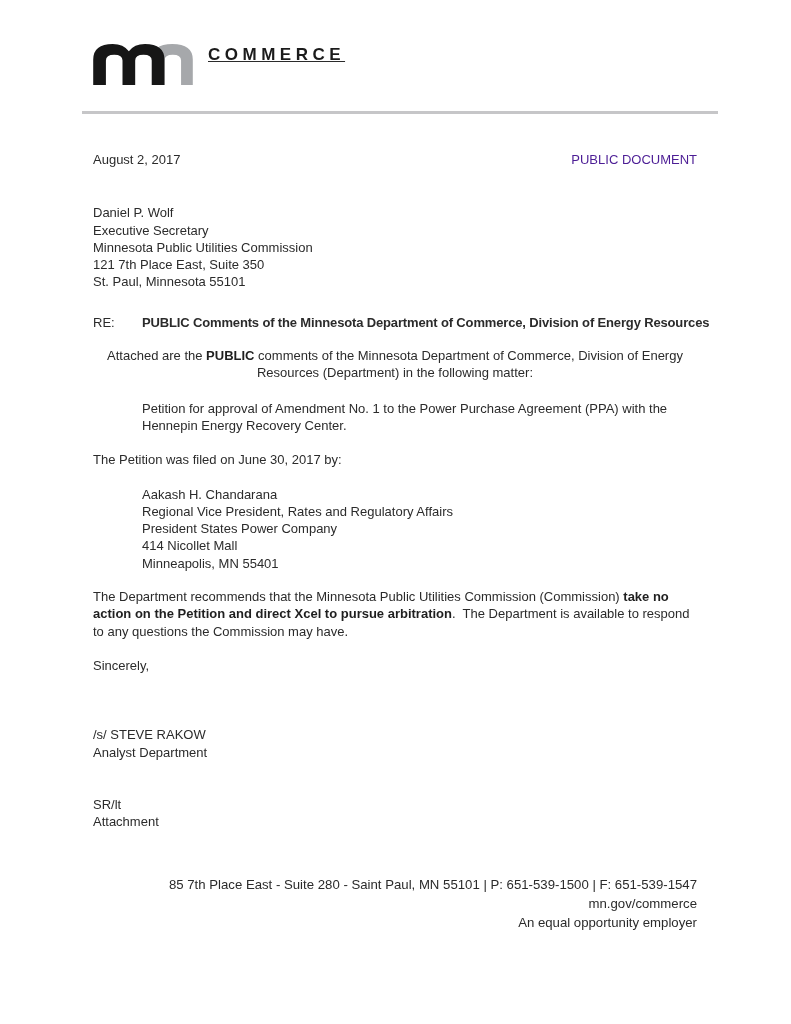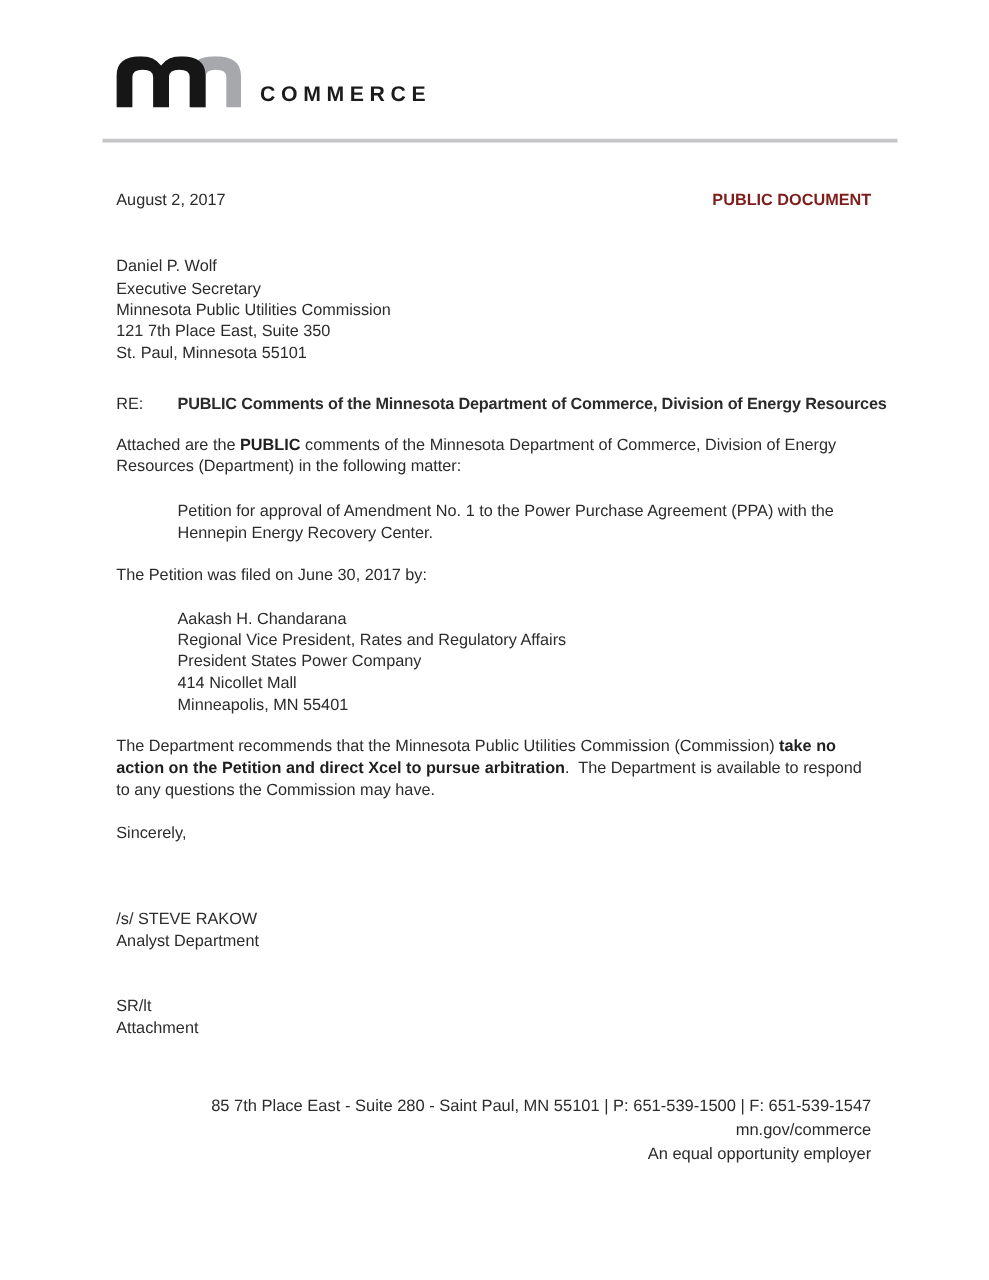--- a/index.html
+++ b/index.html
@@ -12,47 +12,47 @@
     color: #2b2b2b;
     position: relative;
     overflow: hidden;
   }
   .page {
     padding: 44px 94px 0 93px;
     font-size: 13px;
     line-height: 17.3px;
   }
   
-  .logo-row { display: flex; align-items: flex-end; height: 42px; }
+  .logo-row { display: flex; align-items: flex-start; height: 42px; text-decoration: underline; }
   .mn-mark { width: 100px; height: 41px; display: block; }
   .wordmark {
     margin-left: 15px;
     font-size: 17px;
     font-weight: bold;
     letter-spacing: 4.5px;
     line-height: 21px;
     color: #1b1b1b;
     white-space: nowrap;
   }
   .rule {
     margin-top: 25px;
     margin-left: -11px;
     margin-right: -21px;
     height: 3px;
     background: #c6c6c8;
   }
   
   .date-row { margin-top: 37px; display: flex; justify-content: space-between; }
-  .pub-doc { font-weight: bold; color: #7f1d1d; text-align: right; }
+  .pub-doc { font-weight: normal; color: #4c1d95; text-align: right; }
   .recipient { margin-top: 36px; }
   .re-block { margin-top: 23px; display: flex; }
   .re-label { width: 49px; flex: 0 0 49px; }
   .re-subject { font-weight: bold; white-space: nowrap; letter-spacing: -0.15px; }
   .salutation { margin-top: 17px; }
-  .p-intro { margin-top: 16px; }
+  .p-intro { margin-top: 16px; text-align: center; }
   .petition { margin-top: 18px; margin-left: 49px; }
   .filed { margin-top: 17px; }
   .filer { margin-top: 17px; margin-left: 49px; }
   .p-rec { margin-top: 16px; white-space: pre-wrap; }
   .sincerely { margin-top: 17px; }
   .sig-block { margin-top: 52px; }
   .initials-block { margin-top: 35px; }
   b { font-weight: bold; color: #1f1f1f; }
   
   .footer {

